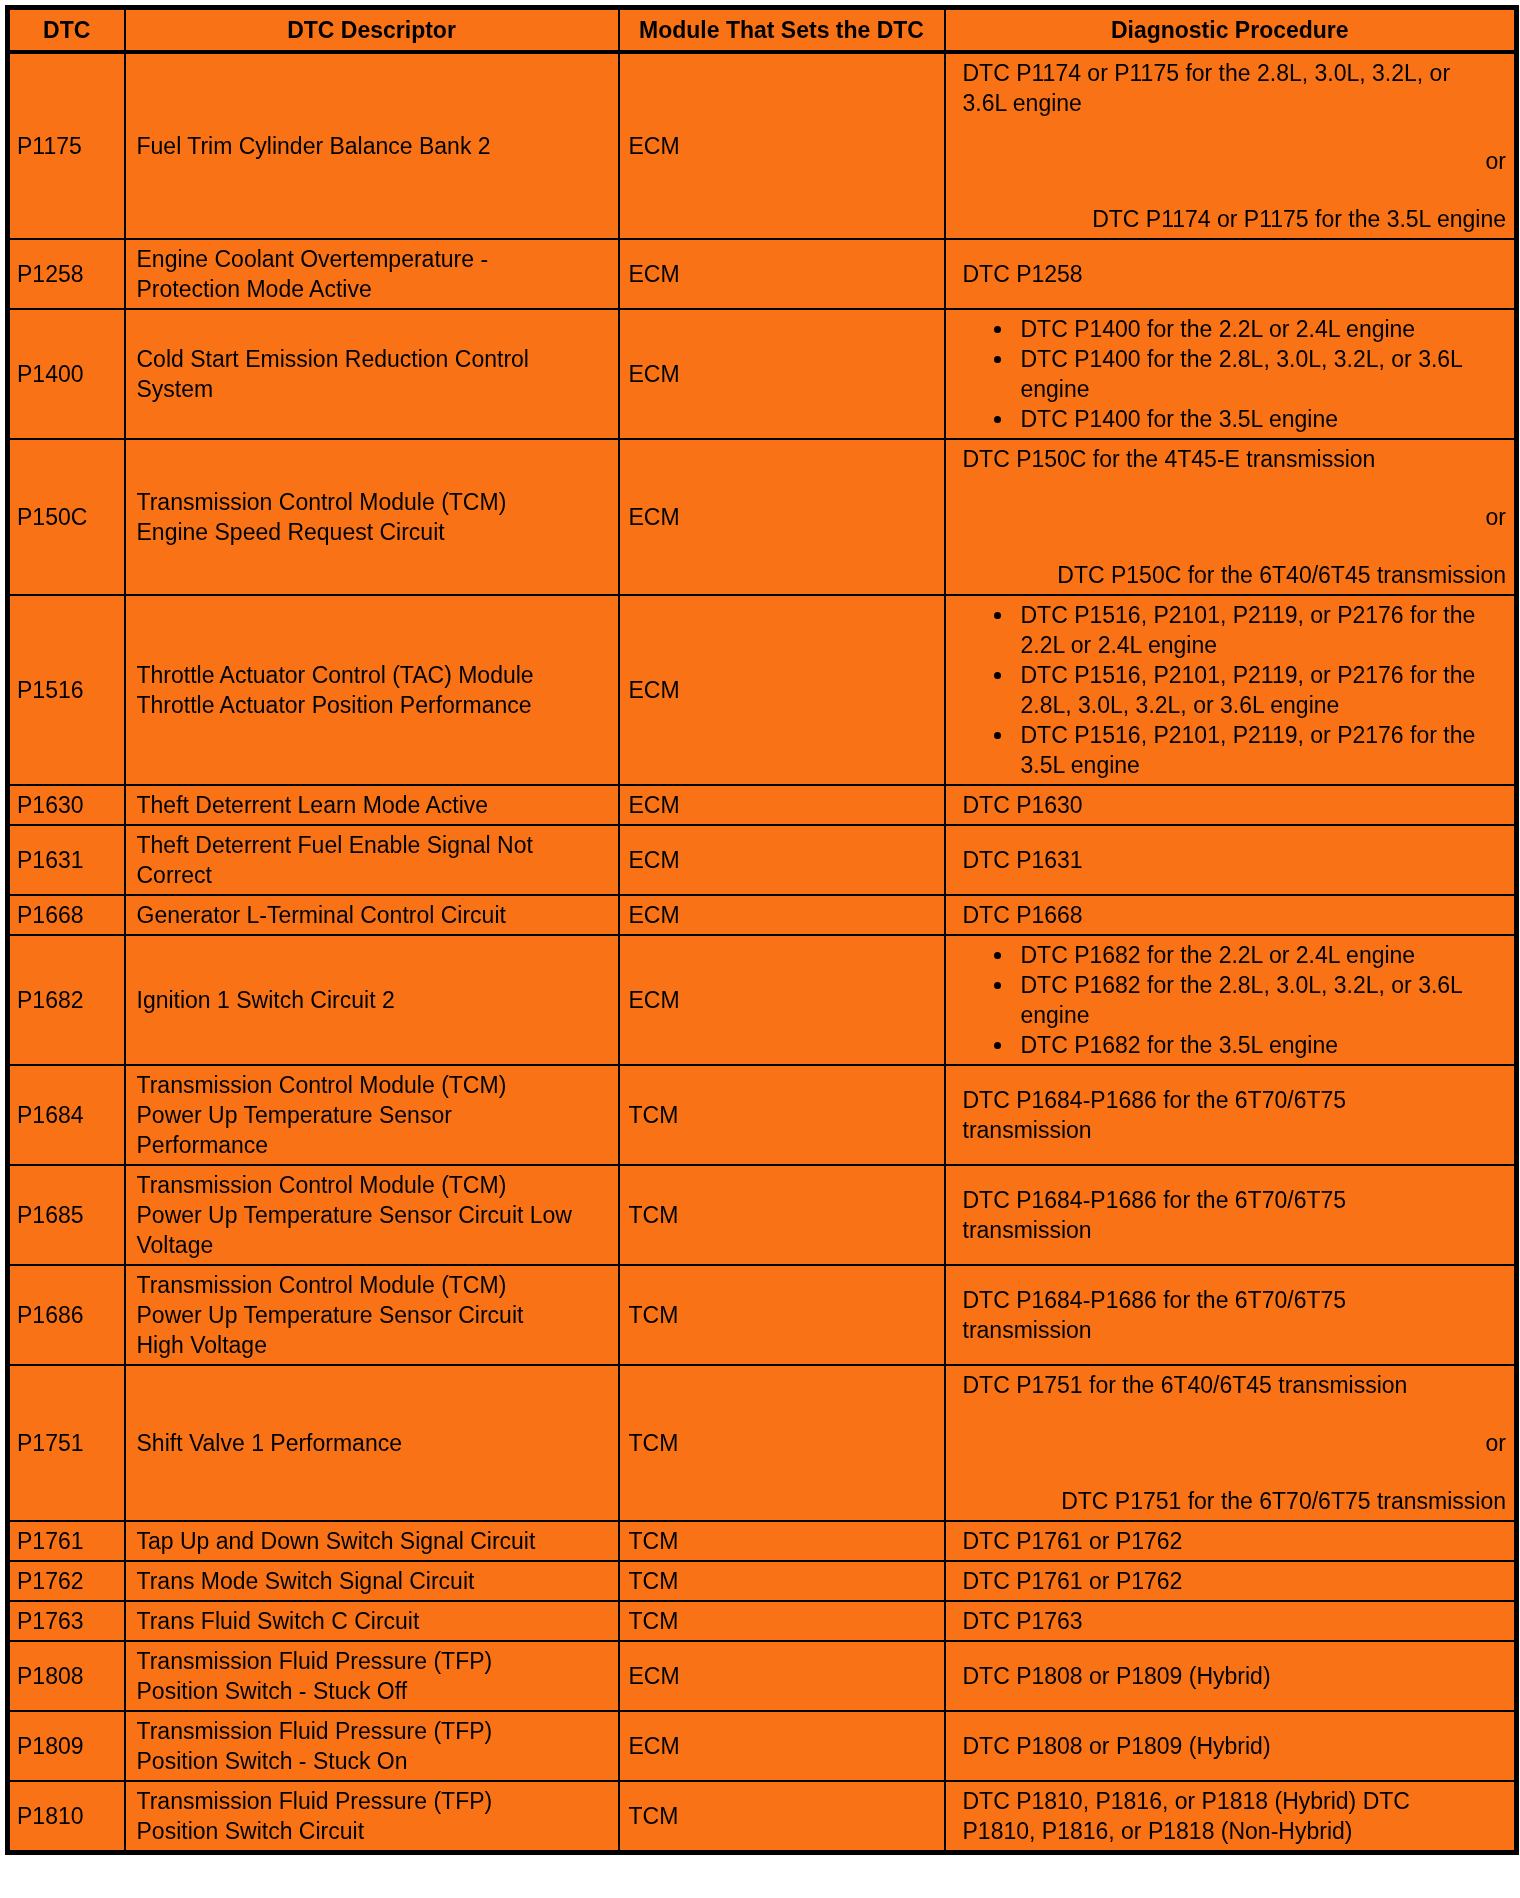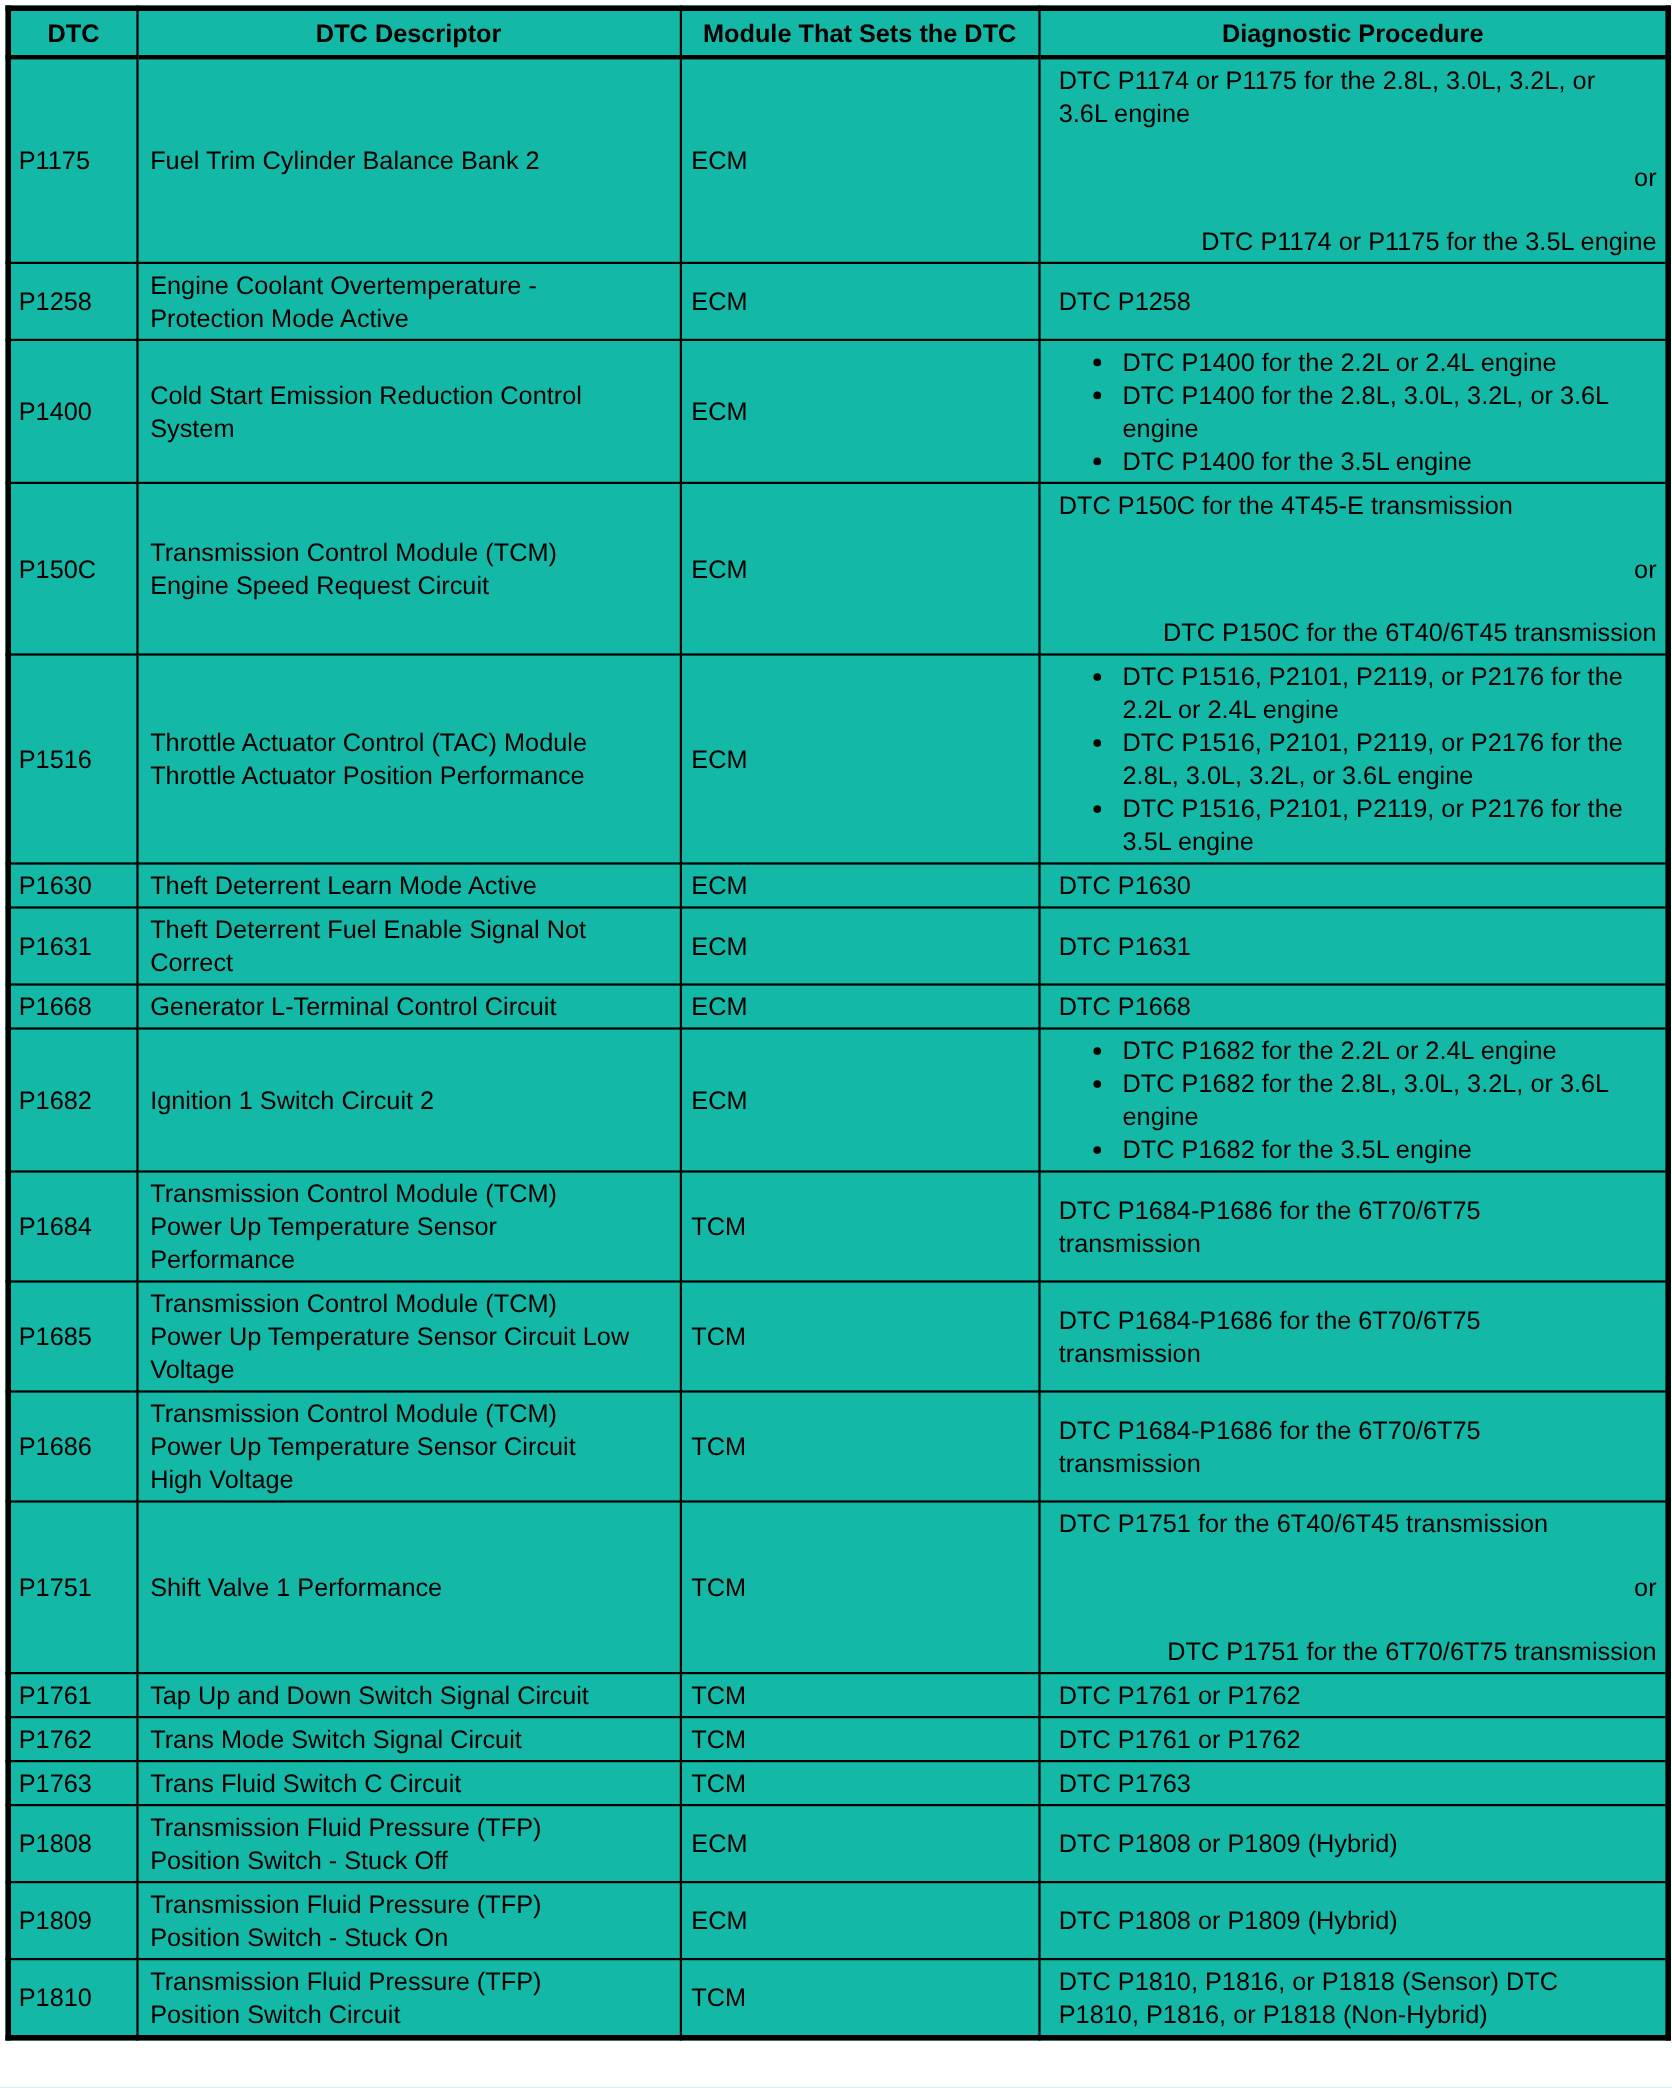--- a/index.html
+++ b/index.html
@@ -9,21 +9,21 @@
     background: #ffffff;
     color: #000000;
     font-family: "Liberation Sans", sans-serif;
   }
   table.dtc-table {
     border-collapse: collapse;
     table-layout: fixed;
     width: 1509px;
     margin: 5px 0 0 5px;
     border: 5px solid #000;
-    background: #14b8a6;
+    background: #f97316;
   }
   th, td {
     border: 2px solid #000;
     font-size: 23px;
     line-height: 30px;
     vertical-align: middle;
     padding: 4px 8px 4px 9px;
     overflow: hidden;
     word-wrap: normal;
   }
@@ -421,19 +421,19 @@
         </td>
         <td class="c-desc">
           <span class="line">Transmission Fluid Pressure (TFP)</span>
           <span class="line">Position Switch Circuit</span>
         </td>
         <td class="c-mod">
           <span class="line">TCM</span>
         </td>
         <td class="c-proc">
           <p>
-            <span class="line">DTC P1810, P1816, or P1818 (Sensor) DTC</span>
+            <span class="line">DTC P1810, P1816, or P1818 (Hybrid) DTC</span>
             <span class="line">P1810, P1816, or P1818 (Non-Hybrid)</span>
           </p>
         </td>
       </tr>
     </tbody>
 </table>
 
 </body></html>

